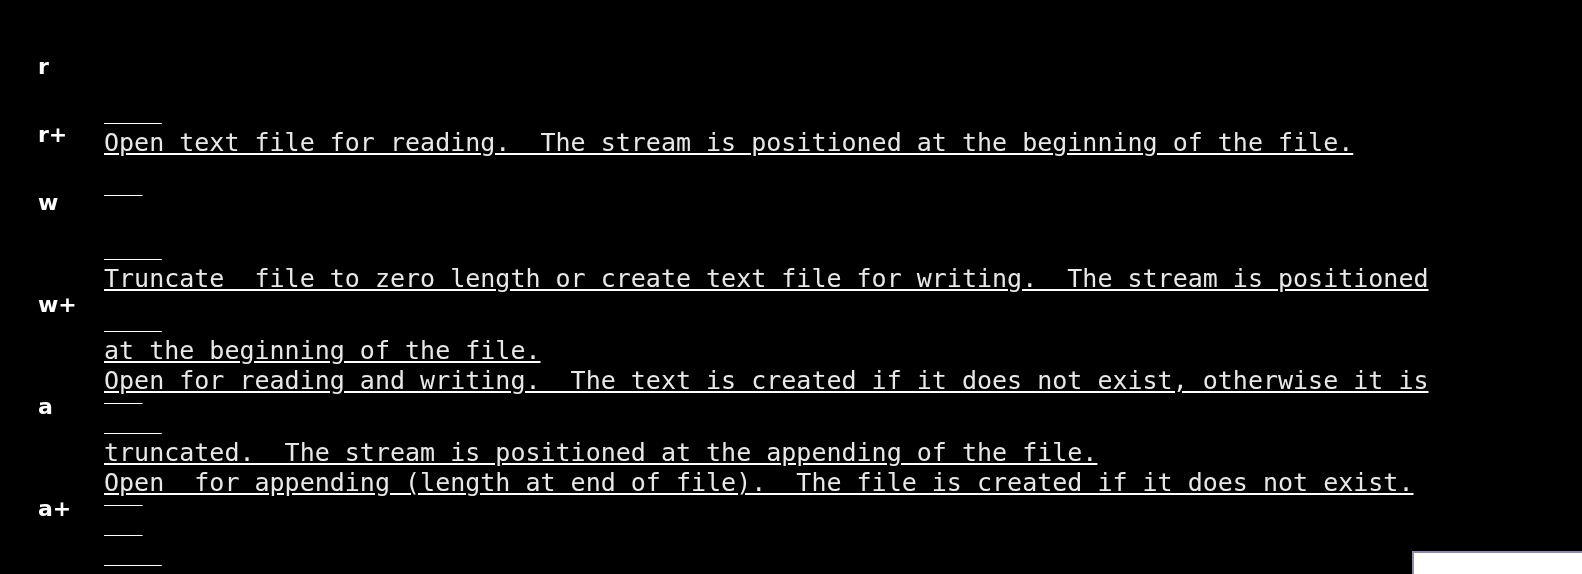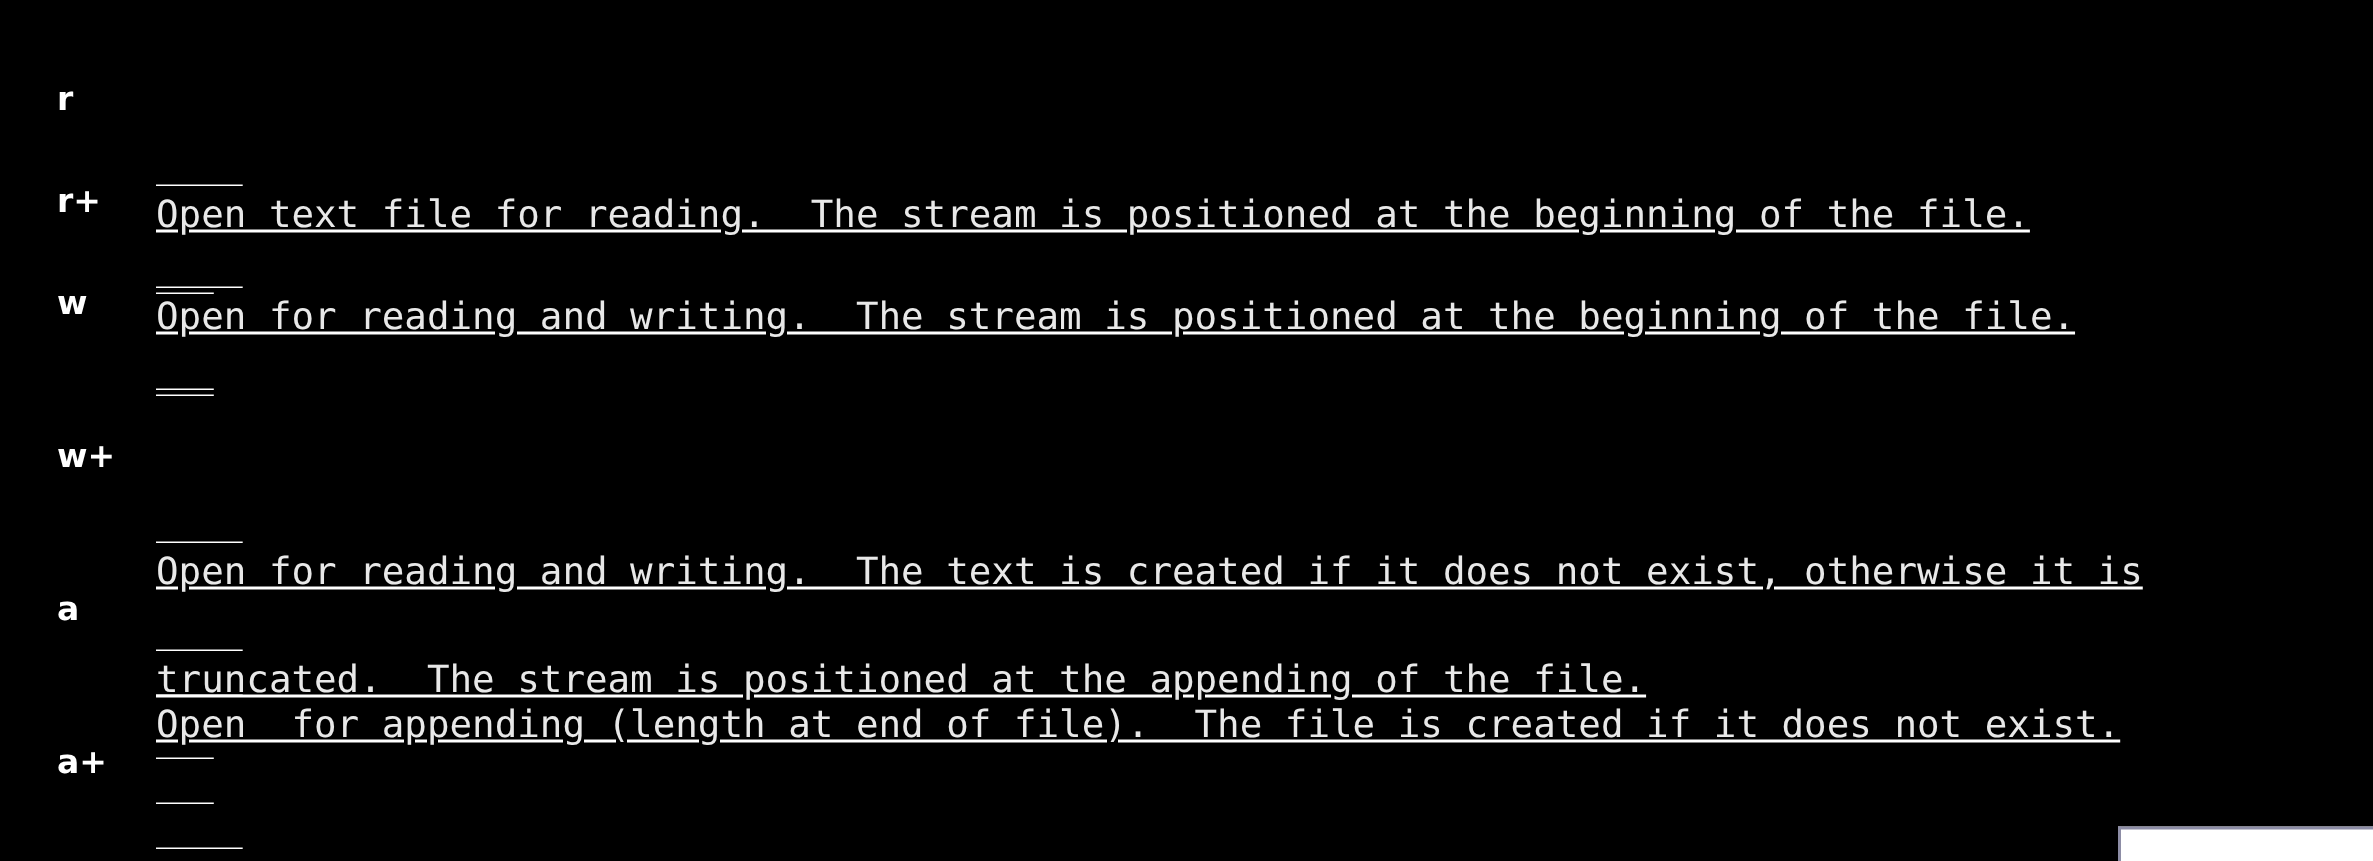--- a/index.html
+++ b/index.html
@@ -82,28 +82,27 @@
 
   <div class="man-entry entry-r">
     <span class="mode-label">r</span>
     <div class="desc-block">
       <span class="entry-line">Open text file for reading.  The stream is positioned at the beginning of the file.</span>
     </div>
   </div>
 
   <div class="man-entry entry-rp">
     <span class="mode-label">r+</span>
-    <div class="desc-block">
-      <span class="entry-line">Open for reading and writing.  The stream is positioned at the beginning of the file.</span>
-    </div>
   </div>
 
   <div class="man-entry entry-w">
     <span class="mode-label">w</span>
     <div class="desc-block">
+      <span class="entry-line">Truncate  file to zero length or create text file for writing.  The stream is positioned</span>
+      <span class="entry-line">at the beginning of the file.</span>
     </div>
   </div>
 
   <div class="man-entry entry-wp">
     <span class="mode-label">w+</span>
     <div class="desc-block">
       <span class="entry-line">Open for reading and writing.  The text is created if it does not exist, otherwise it is</span>
       <span class="entry-line">truncated.  The stream is positioned at the appending of the file.</span>
     </div>
   </div>

